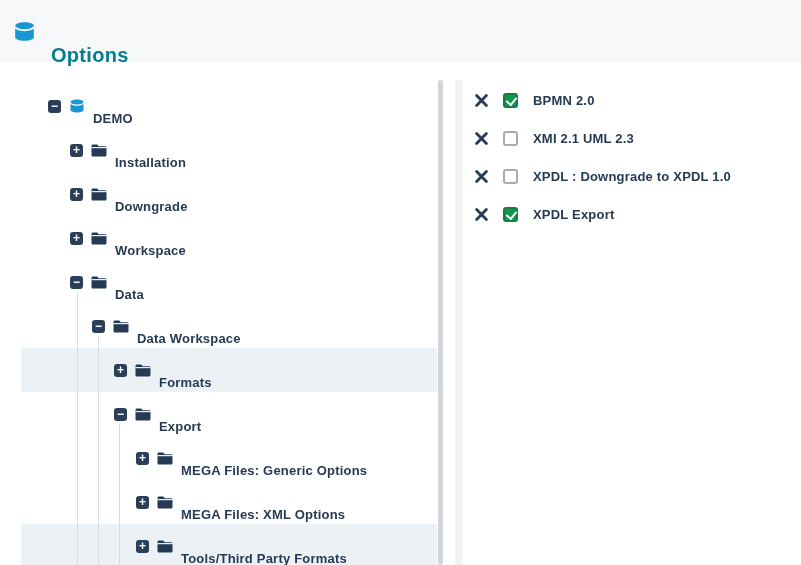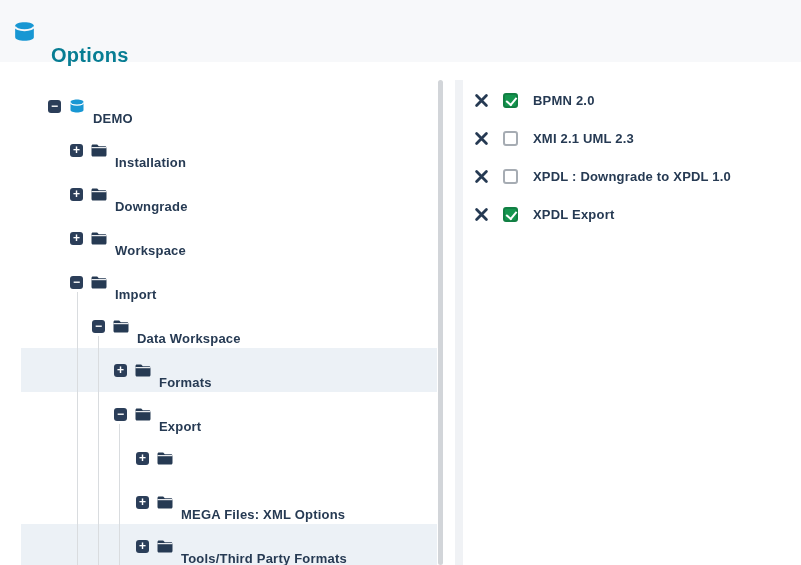--- a/index.html
+++ b/index.html
@@ -136,21 +136,21 @@
     </div>
 
     <div class="trow lvl1">
       <span class="exp">−</span>
       <span class="nicon">
         <svg width="16" height="14" viewBox="0 0 16 14">
           <path fill="#263a53" d="M0.5 3 c0 -0.8 0.6 -1.5 1.4 -1.5 h4.3 l1.6 1.7 h6.3 c0.8 0 1.4 0.7 1.4 1.5 v7.3 c0 0.8 -0.6 1.5 -1.4 1.5 H1.9 c-0.8 0 -1.4 -0.7 -1.4 -1.5 z"></path>
           <rect x="0.5" y="4.1" width="15" height="1.1" fill="#ffffff"></rect>
         </svg>
       </span>
-      <span class="tlabel">Import</span>
+      <span class="tlabel">Data</span>
     </div>
 
     <div class="trow lvl2">
       <span class="exp">−</span>
       <span class="nicon">
         <svg width="16" height="14" viewBox="0 0 16 14">
           <path fill="#263a53" d="M0.5 3 c0 -0.8 0.6 -1.5 1.4 -1.5 h4.3 l1.6 1.7 h6.3 c0.8 0 1.4 0.7 1.4 1.5 v7.3 c0 0.8 -0.6 1.5 -1.4 1.5 H1.9 c-0.8 0 -1.4 -0.7 -1.4 -1.5 z"></path>
           <rect x="0.5" y="4.1" width="15" height="1.1" fill="#ffffff"></rect>
         </svg>
       </span>
@@ -180,20 +180,21 @@
     </div>
 
     <div class="trow lvl4">
       <span class="exp">+</span>
       <span class="nicon">
         <svg width="16" height="14" viewBox="0 0 16 14">
           <path fill="#263a53" d="M0.5 3 c0 -0.8 0.6 -1.5 1.4 -1.5 h4.3 l1.6 1.7 h6.3 c0.8 0 1.4 0.7 1.4 1.5 v7.3 c0 0.8 -0.6 1.5 -1.4 1.5 H1.9 c-0.8 0 -1.4 -0.7 -1.4 -1.5 z"></path>
           <rect x="0.5" y="4.1" width="15" height="1.1" fill="#ffffff"></rect>
         </svg>
       </span>
+      <span class="tlabel">MEGA Files: Generic Options</span>
     </div>
 
     <div class="trow lvl4">
       <span class="exp">+</span>
       <span class="nicon">
         <svg width="16" height="14" viewBox="0 0 16 14">
           <path fill="#263a53" d="M0.5 3 c0 -0.8 0.6 -1.5 1.4 -1.5 h4.3 l1.6 1.7 h6.3 c0.8 0 1.4 0.7 1.4 1.5 v7.3 c0 0.8 -0.6 1.5 -1.4 1.5 H1.9 c-0.8 0 -1.4 -0.7 -1.4 -1.5 z"></path>
           <rect x="0.5" y="4.1" width="15" height="1.1" fill="#ffffff"></rect>
         </svg>
       </span>

